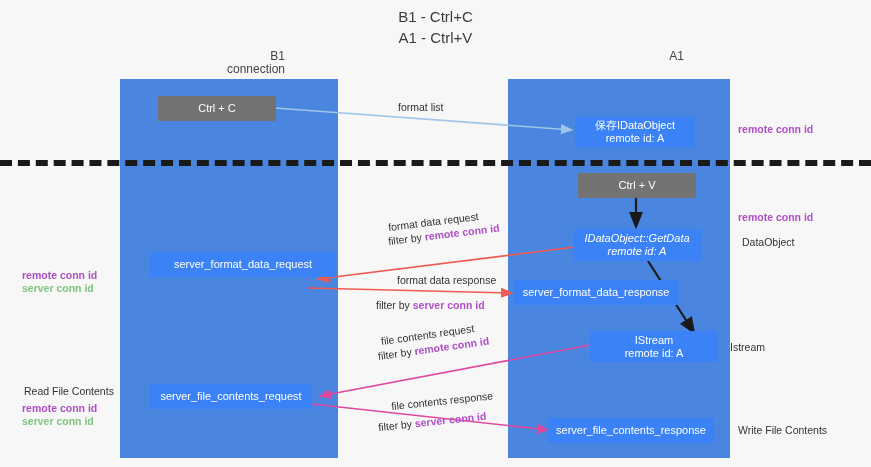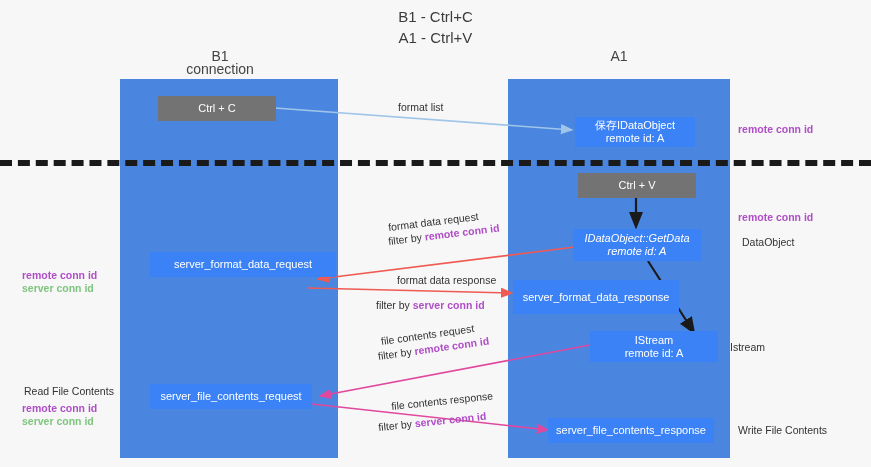--- a/index.html
+++ b/index.html
@@ -4,21 +4,21 @@
 <style>
   html,body{margin:0;padding:0;}
   body{
     width:871px;height:467px;position:relative;overflow:hidden;
     background:#f7f7f7;
     font-family:"Liberation Sans","DejaVu Sans",sans-serif;
     color:#3c3c3c;
   }
   #stage{position:absolute;left:0;top:0;width:871px;height:467px;}
   .lane{position:absolute;background:#4a86e0;}
-  .lane-hd{position:absolute;text-align:center;font-size:14px;line-height:13px;color:#444;}
+  .lane-hd{position:absolute;text-align:right;font-size:12px;line-height:13px;color:#444;}
   .title{position:absolute;left:0;top:6px;width:871px;text-align:center;
          font-size:15px;line-height:21px;color:#3c3c3c;}
   .node{position:absolute;display:flex;align-items:center;justify-content:center;
         text-align:center;color:#fff;font-size:11px;line-height:13px;
         box-sizing:border-box;padding:2px 4px;}
   .node.orange{background:#3b82f6;}
   .node.green{background:#737373;}
   .node span{display:block;}
   .lbl{position:absolute;font-size:10.5px;line-height:13px;color:#333;white-space:nowrap;}
   .lbl .mag{color:#b04ec8;font-weight:bold;}
@@ -97,21 +97,21 @@
 
   <div class="node orange" style="left:573px;top:229px;width:128px;height:32px;flex-direction:column;font-style:italic;">
     <span>IDataObject::GetData</span>
     <span>remote id: A</span>
   </div>
 
   <div class="node orange" style="left:150px;top:252px;width:186px;height:25px;">
     <span>server_format_data_request</span>
   </div>
 
-  <div class="node orange" style="left:513px;top:280px;width:166px;height:34px;">
+  <div class="node orange" style="left:513px;top:280px;width:166px;height:25px;">
     <span>server_format_data_response</span>
   </div>
 
   <div class="node orange" style="left:590px;top:331px;width:128px;height:31px;flex-direction:column;">
     <span>IStream</span>
     <span>remote id: A</span>
   </div>
 
   <div class="node orange" style="left:150px;top:384px;width:162px;height:25px;">
     <span>server_file_contents_request</span>

